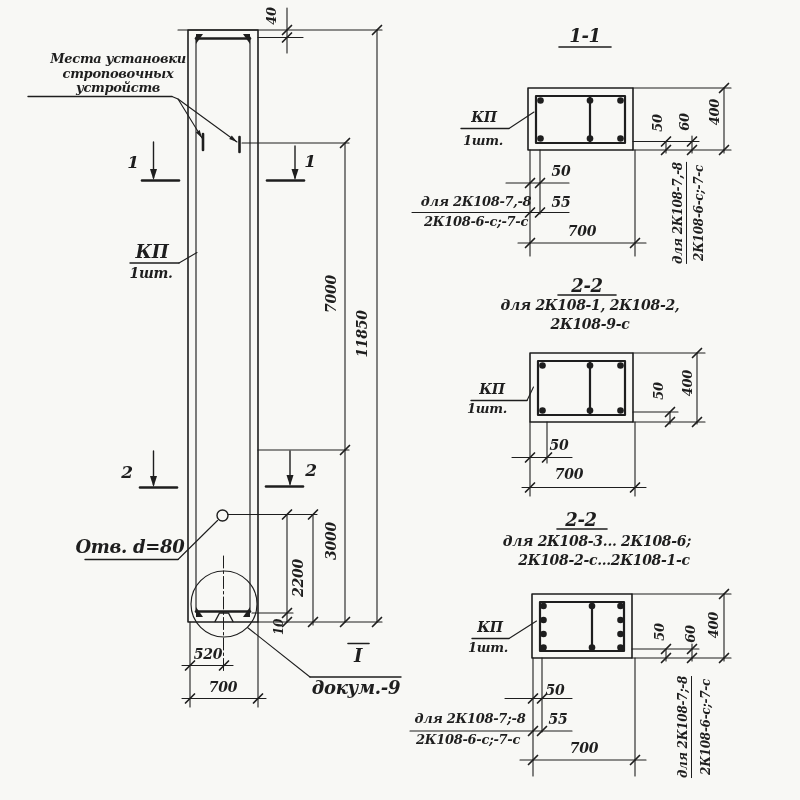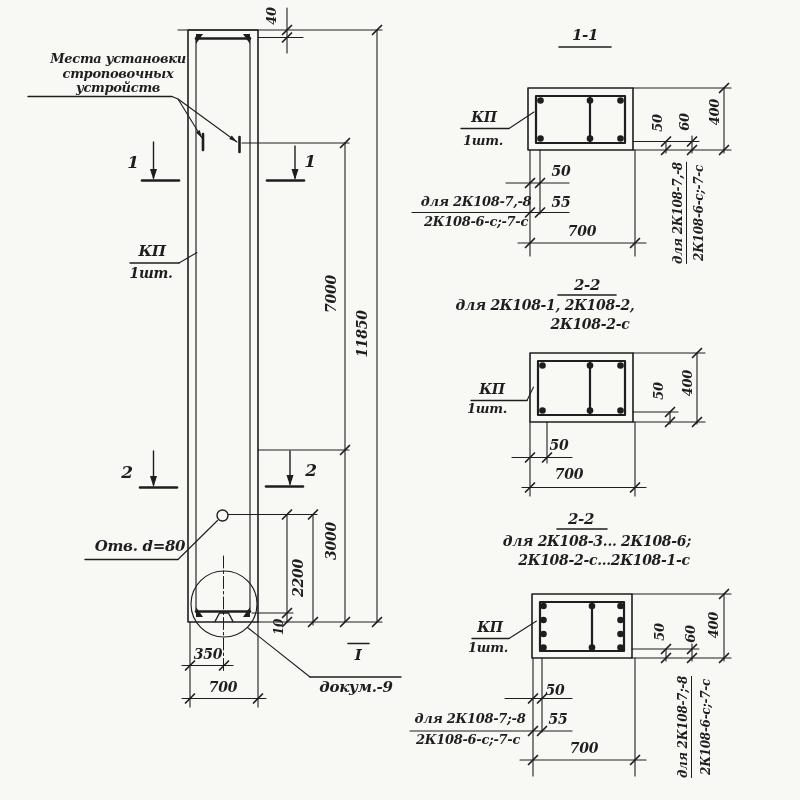--- a/index.html
+++ b/index.html
@@ -17,21 +17,21 @@
   .ub{stroke-width:1.4;}
   .cl{stroke-width:1;stroke-dasharray:12 3 2.5 3;}
   .dot{fill:#1e1e1e;stroke:none;}
   .t{position:absolute;transform:translate(-50%,-50%);font-style:italic;font-weight:bold;color:#1e1e1e;white-space:nowrap;letter-spacing:-0.3px;}
   .rot{transform:translate(-50%,-50%) rotate(-90deg);}
   .pre{white-space:pre-line;text-align:center;line-height:1.12;}
   .ul{border-bottom:1.5px solid #1e1e1e;padding-bottom:1px;}
   .s12{font-size:12px;}
   .s13{font-size:13px;}
   .s14{font-size:14px;}
-  .s15{font-size:15px;}
+  .s15{font-size:18px;}
   .s16{font-size:17px;}
 </style>
 </head>
 <body>
 
 <div class="sheet">
 
 <svg width="800" height="800" viewBox="0 0 800 800">
 
   <g>
@@ -249,28 +249,28 @@
     <line x1="719.5" y1="662.5" x2="728.5" y2="653.5" class="tk"></line>
   </g>
 </svg>
 
 <div>
   <span class="t pre s13" style="left:118px;top:74px">Места установки
 строповочных
 устройств</span>
   <span class="t s15" style="left:152px;top:251px">КП</span>
   <span class="t s14" style="left:151px;top:273px">1шт.</span>
-  <span class="t s15" style="left:140px;top:546px">Отв. d=80</span>
+  <span class="t s15" style="left:130px;top:546px">Отв. d=80</span>
   <span class="t s15" style="left:358px;top:655px">I</span>
   <span class="t s15" style="left:356px;top:687px">докум.-9</span>
   <span class="t s16" style="left:133px;top:162px">1</span>
   <span class="t s16" style="left:310px;top:161px">1</span>
   <span class="t s16" style="left:127px;top:472px">2</span>
   <span class="t s16" style="left:311px;top:470px">2</span>
-  <span class="t s14" style="left:208px;top:654px">350</span>
+  <span class="t s14" style="left:208px;top:654px">520</span>
   <span class="t s14" style="left:223px;top:687px">700</span>
   <span class="t rot s13" style="left:271px;top:16px">40</span>
   <span class="t rot s14" style="left:331px;top:294px">7000</span>
   <span class="t rot s14" style="left:362px;top:334px">11850</span>
   <span class="t rot s14" style="left:331px;top:541px">3000</span>
   <span class="t rot s14" style="left:298px;top:578px">2200</span>
   <span class="t rot s12" style="left:279px;top:627px">10</span>
 </div>
 
 <div>
@@ -284,22 +284,22 @@
   <span class="t s13" style="left:476px;top:221px">2К108-6-с;-7-с</span>
   <span class="t rot s13" style="left:657px;top:123px">50</span>
   <span class="t rot s13" style="left:684px;top:122px">60</span>
   <span class="t rot s13" style="left:714px;top:112px">400</span>
   <span class="t rot ul s12" style="left:679px;top:213px">для 2К108-7,-8</span>
   <span class="t rot s12" style="left:699px;top:213px">2К108-6-с;-7-с</span>
 </div>
 
 <div>
   <span class="t s15" style="left:587px;top:285px">2-2</span>
-  <span class="t s14" style="left:545px;top:305px">для 2К108-1, 2К108-2,</span>
-  <span class="t s14" style="left:590px;top:324px">2К108-2-с</span>
+  <span class="t s14" style="left:590px;top:305px">для 2К108-1, 2К108-2,</span>
+  <span class="t s14" style="left:590px;top:324px">2К108-9-с</span>
   <span class="t s14" style="left:492px;top:389px">КП</span>
   <span class="t s13" style="left:487px;top:408px">1шт.</span>
   <span class="t s14" style="left:559px;top:445px">50</span>
   <span class="t s14" style="left:569px;top:474px">700</span>
   <span class="t rot s13" style="left:658px;top:391px">50</span>
   <span class="t rot s13" style="left:687px;top:383px">400</span>
 </div>
 
 <div>
   <span class="t s15" style="left:581px;top:519px">2-2</span>

